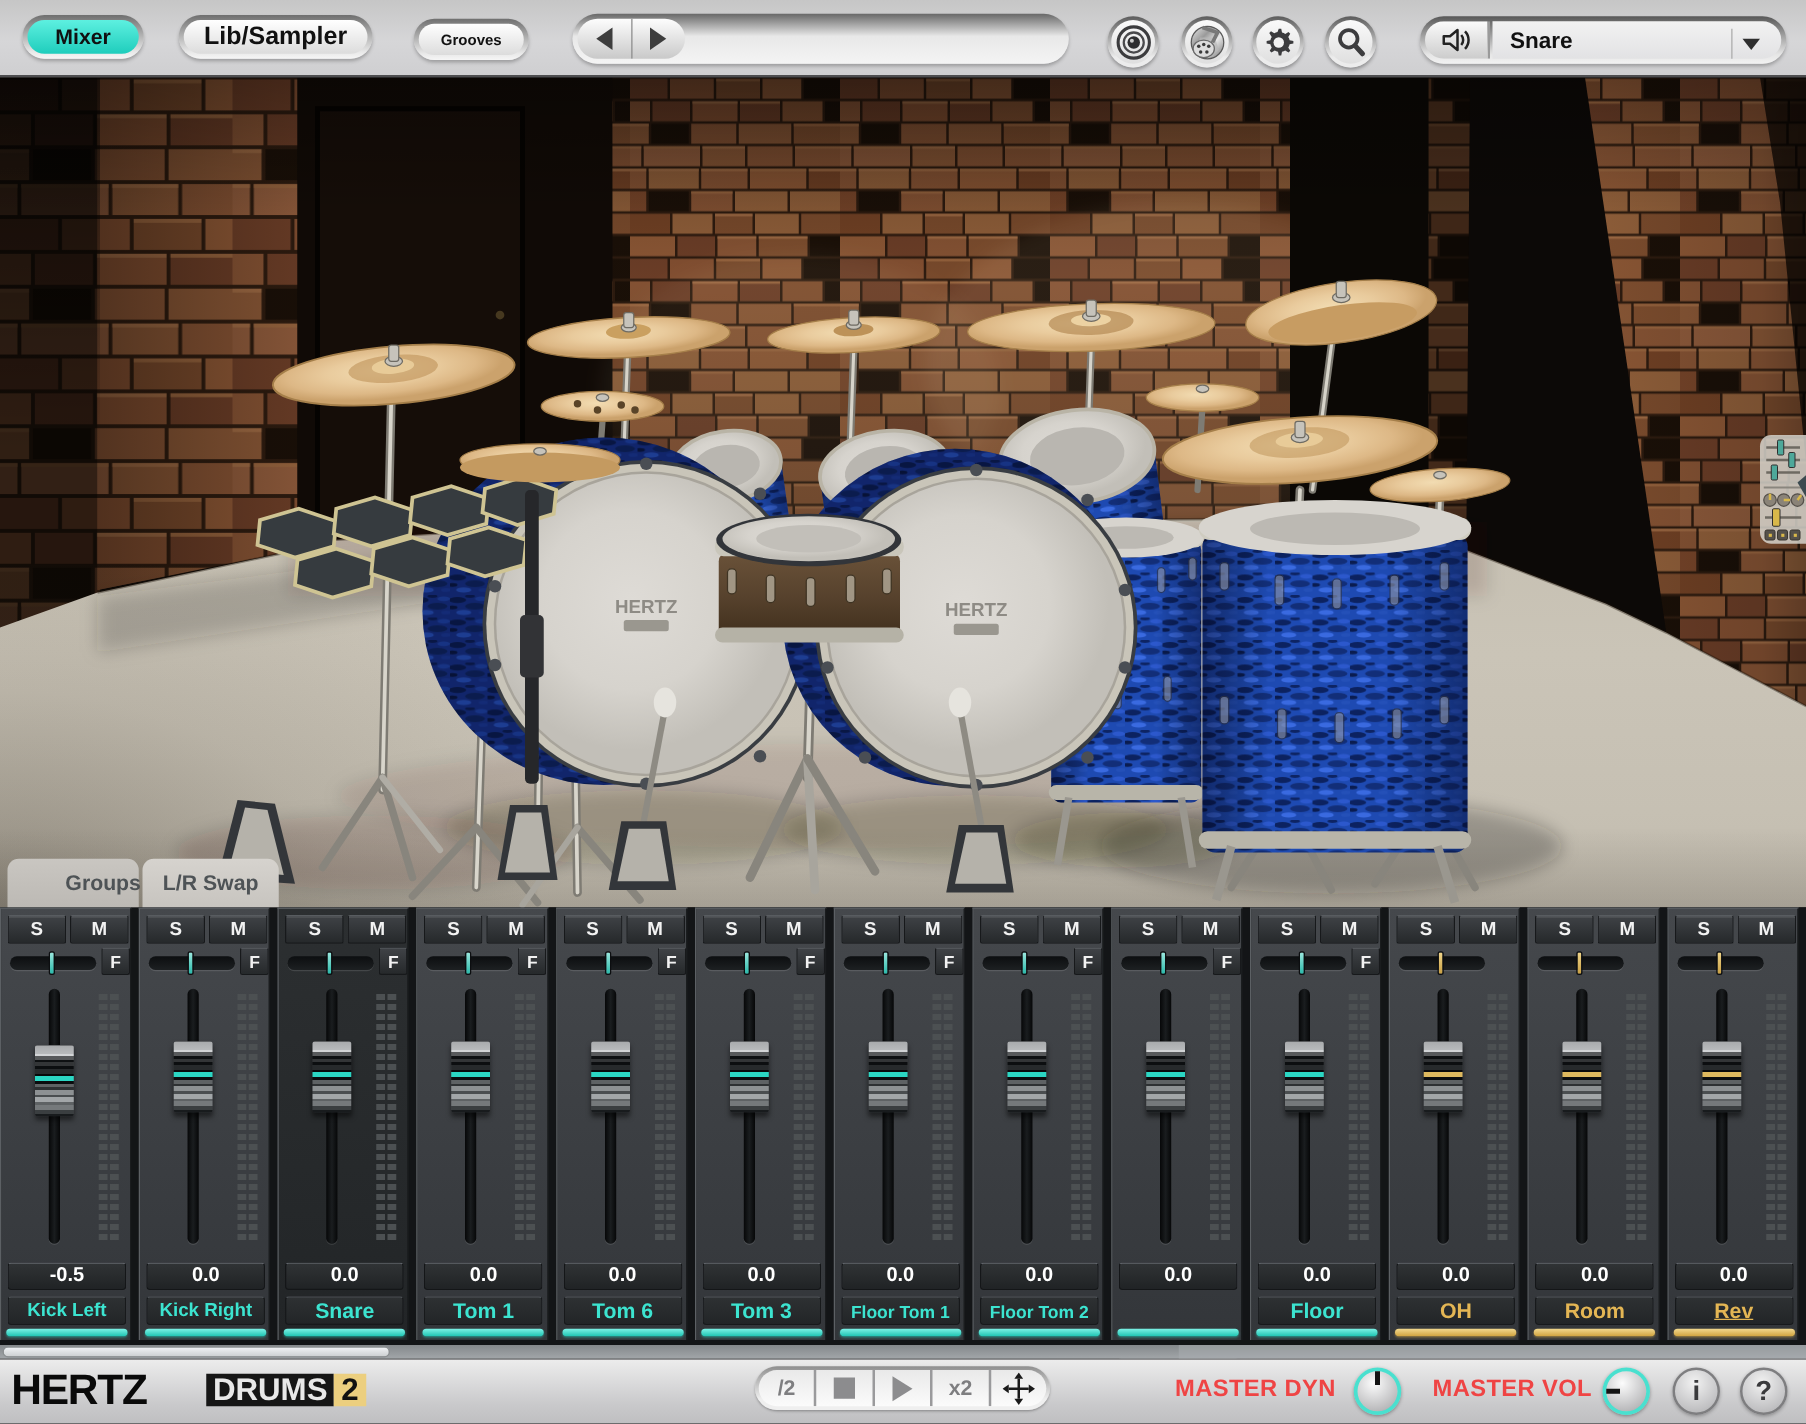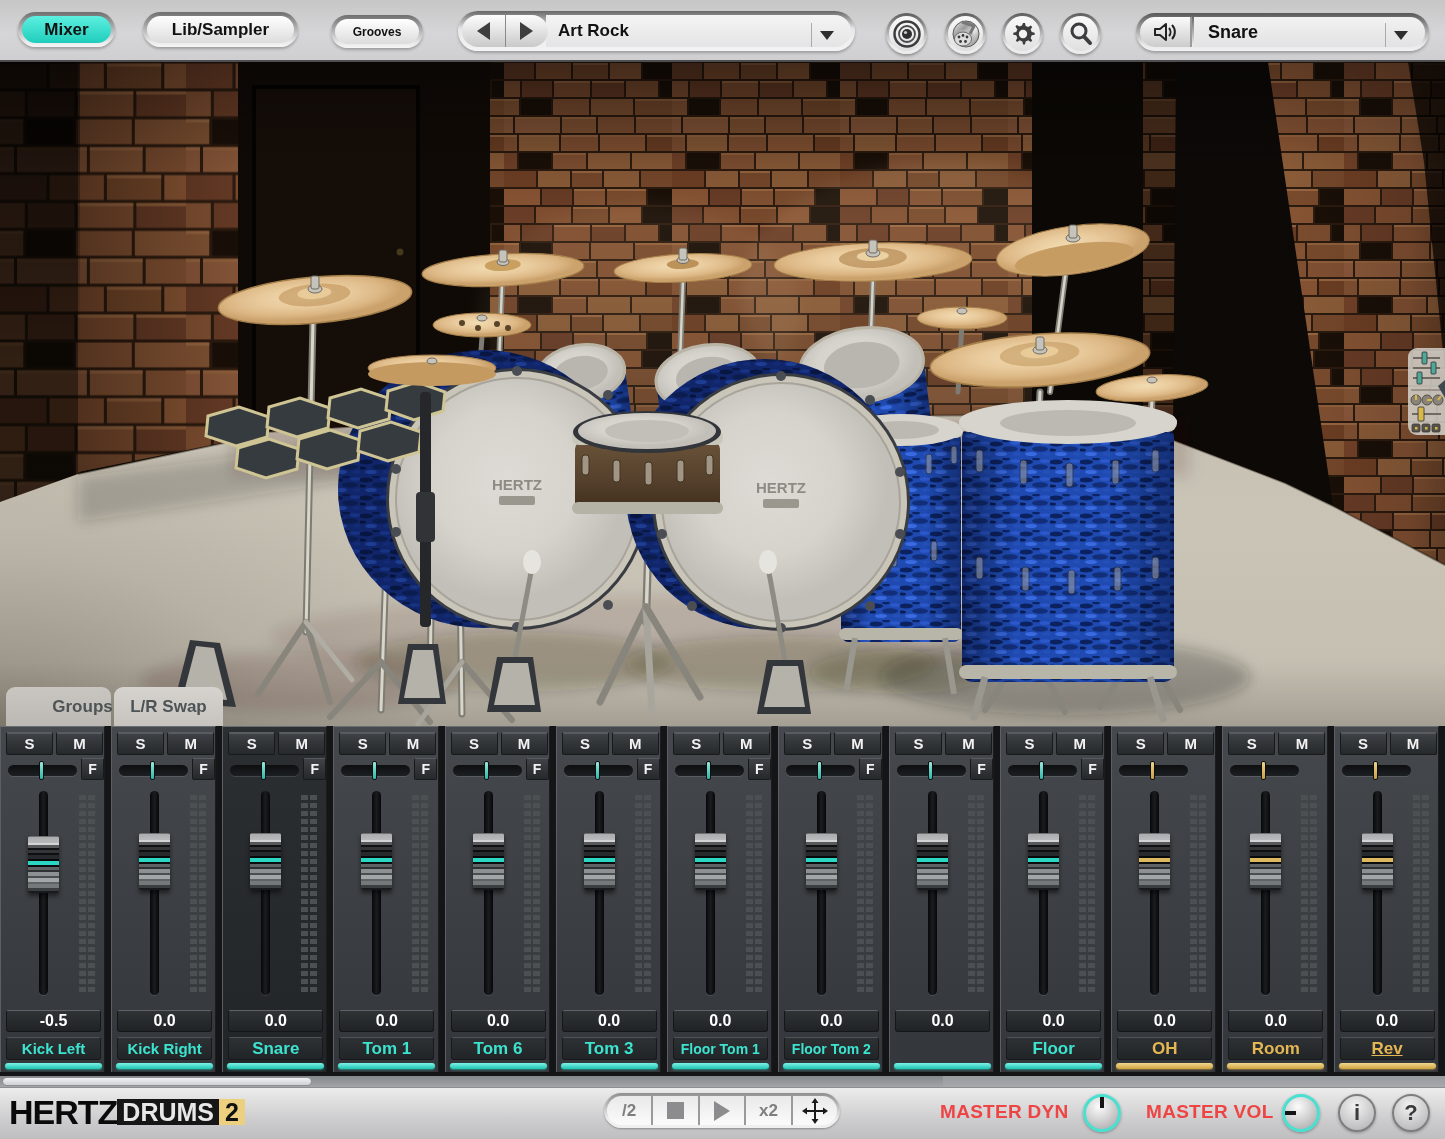--- a/index.html
+++ b/index.html
@@ -117,21 +117,21 @@
   background:linear-gradient(to bottom,#84888b,#a2a6a9); }
 #scroll .handle { position:absolute; left:2px; top:1px; width:310px; height:9px; border-radius:5px;
   background:linear-gradient(to bottom,#f0f2f4,#cdd0d2); border:1px solid #8a8e90; }
 #scroll .right { position:absolute; left:943px; top:0; width:502px; height:11px; background:#aaaeb1; opacity:0.5; }
 
 
 #botbar { position:absolute; left:0; top:1087px; width:1445px; height:52px;
   background:linear-gradient(to bottom,#ececec,#c9c9cb 70%,#bfbfc1); border-top:1px solid #8e8e90; }
 #logo { position:absolute; left:9px; top:11px; height:26px; display:flex; align-items:center; }
 #logo .h { font-weight:bold; font-size:34px; letter-spacing:-1px; color:#0a0a0a; line-height:26px; }
-#logo .d { background:#161616; color:#e8e8e8; font-weight:bold; font-size:25px; padding:0 5px; height:26px; display:flex; align-items:center; letter-spacing:0px; }
+#logo .d { background:#161616; color:#e8e8e8; font-weight:bold; font-size:25px; padding:0 5px; height:26px; display:flex; align-items:center; letter-spacing:0px;margin-left:48px; }
 #logo .two { background:#eccf7f; color:#111; font-weight:bold; font-size:25px; padding:0 6px; height:26px; display:flex; align-items:center; }
 #transport { position:absolute; left:604px; top:1093px; width:236px; height:35px; border-radius:18px;
   background:linear-gradient(to bottom,#8f8f8f,#efefef 75%); box-shadow:0 1px 2px rgba(0,0,0,0.3); }
 #transport .in { position:absolute; left:3px; top:3px; right:3px; bottom:3px; border-radius:15px;
   background:linear-gradient(to bottom,#e9e9e9,#fbfbfb); display:flex; overflow:hidden; }
 #transport .cell { flex:1; display:flex; align-items:center; justify-content:center;
   border-right:2px solid #9a9a9c; color:#7e7e80; font-weight:bold; font-size:17px; }
 #transport .cell:last-child { border-right:none; }
 .stopsq { width:17px; height:17px; background:#8c8c8e; }
 .playtri { width:0; height:0; border-style:solid; border-width:10px 0 10px 16px; border-color:transparent transparent transparent #8c8c8e; }
@@ -618,29 +618,26 @@
         <polygon points="196,584 214,586 227,638 183,634" fill="#b5b2aa"></polygon>
       </g>
     </svg>
   </div>
 
   <div id="topbar">
     <div class="pill" style="left:18px; top:12px; width:97px; height:35px;">
         <div class="inner teal" style="font-size:17px;">Mixer</div>
       </div>
     <div class="pill" style="left:143px; top:12px; width:155px; height:35px;">
-        <div class="inner" style="font-size:17px;">Lib/Sampler</div>
+        <div class="inner" style="font-size:20px;">Lib/Sampler</div>
       </div>
     <div class="pill" style="left:331px; top:15px; width:92px; height:33px;">
         <div class="inner" style="font-size:12px;">Grooves</div>
       </div>
     <div id="combo1">
-      <div class="field">Art Rock<div class="ddarrow">
-            <div class="dtri"></div>
-          </div></div>
       <div class="navbtns">
           <div class="nb">
             <div class="tri-l"></div>
           </div>
           <div class="nb">
             <div class="tri-r"></div>
           </div>
         </div>
     </div>
     <div class="cbtn" style="left:886px;">

